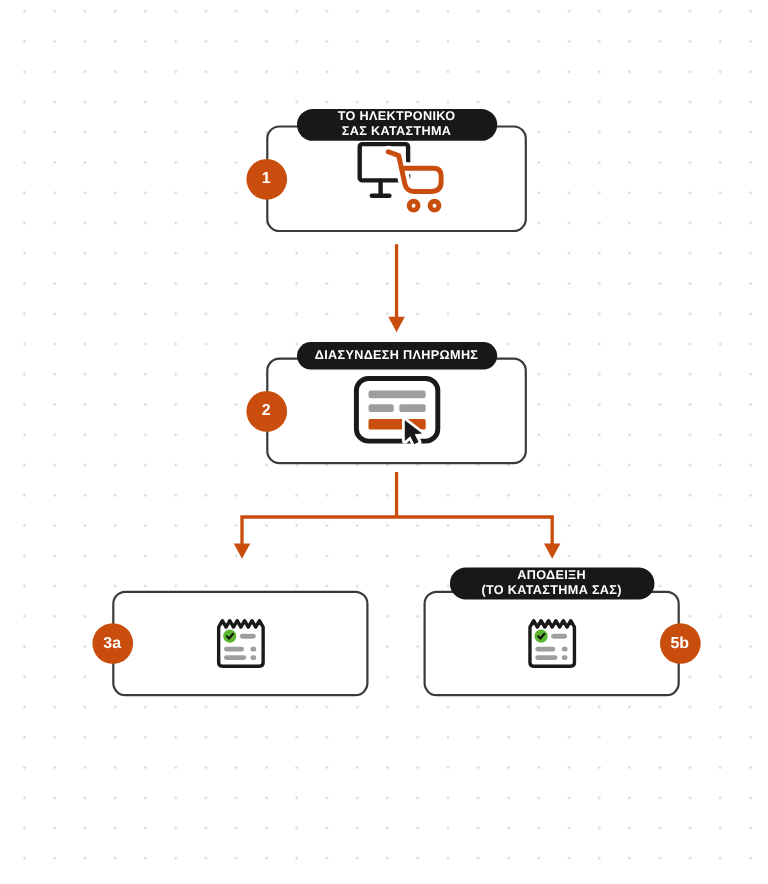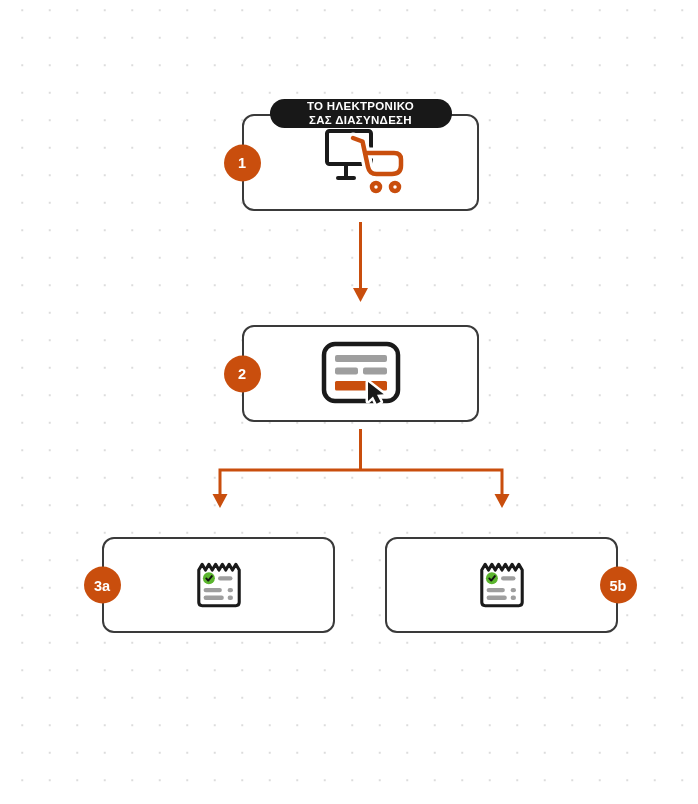--- a/index.html
+++ b/index.html
@@ -119,38 +119,42 @@
         <circle cx="82" cy="61" r="8.5" fill="#ffffff"></circle>
         <g stroke="#c94e0d" stroke-width="4.5" fill="none" stroke-linecap="round" stroke-linejoin="round">
           <path d="M40 12 L49.5 15.5 L55 41 Q56.5 48 63.5 48 H79 Q88 48 88 39.5 V33.5 Q88 27 81 27 H52"></path>
           <circle cx="63" cy="61" r="4"></circle>
           <circle cx="82" cy="61" r="4"></circle>
         </g>
       </svg>
     </div>
     <div class="pill pill-2line">
       <span>ΤΟ ΗΛΕΚΤΡΟΝΙΚΟ</span>
-      <span>ΣΑΣ ΔΙΑΣΥΝΔΕΣΗ</span>
+      <span>ΣΑΣ ΚΑΤΑΣΤΗΜΑ</span>
     </div>
     <div class="badge badge-left">1</div>
   </div>
 
   <div class="node n2">
     <div class="box">
       <svg width="82" height="66" viewBox="0 0 82 66">
         <rect x="4" y="3" width="74" height="57" rx="11" fill="#ffffff" stroke="#1a1a1a" stroke-width="4.5"></rect>
         <rect x="15" y="14" width="52" height="7" rx="2" fill="#9e9e9e"></rect>
         <rect x="15" y="26.5" width="23" height="7" rx="2" fill="#9e9e9e"></rect>
         <rect x="43" y="26.5" width="24" height="7" rx="2" fill="#9e9e9e"></rect>
         <rect x="15" y="40" width="52" height="9.5" rx="1.5" fill="#c94e0d"></rect>
         <g transform="translate(48,41)">
           <polygon points="0,0 0,19 5,14.5 8.6,21.8 12.6,19.8 9,12.8 15.8,12.2" fill="#ffffff" stroke="#ffffff" stroke-width="5" stroke-linejoin="round"></polygon>
           <polygon points="0,0 0,19 5,14.5 8.6,21.8 12.6,19.8 9,12.8 15.8,12.2" fill="#1a1a1a"></polygon>
         </g>
       </svg>
+    </div>
+    <div class="pill pill-1line">
+      <span>ΔΙΑΣΥΝΔΕΣΗ ΠΛΗΡΩΜΗΣ</span>
+
     </div>
     <div class="badge badge-left">2</div>
   </div>
 
   <div class="node n3a">
     <div class="box">
       <svg width="54" height="52" viewBox="0 0 56 54">
         <path d="M7 11.5 L10.5 5.5 L14 11.5 L17.5 5.5 L21 11.5 L24.5 5.5 L28 11.5 L31.5 5.5 L35 11.5 L38.5 5.5 L42 11.5 L45.5 5.5 L49 11.5 V45 Q49 48.5 45.5 48.5 H10.5 Q7 48.5 7 45 Z" fill="#ffffff" stroke="#1a1a1a" stroke-width="3.2" stroke-linejoin="round"></path>
         <circle cx="17.5" cy="20" r="6.2" fill="#5bb52e"></circle>
         <path d="M14.8 20.2 l2 2.2 l3.8 -4.6" stroke="#111111" stroke-width="2" fill="none" stroke-linecap="round" stroke-linejoin="round"></path>
@@ -170,16 +174,20 @@
         <path d="M7 11.5 L10.5 5.5 L14 11.5 L17.5 5.5 L21 11.5 L24.5 5.5 L28 11.5 L31.5 5.5 L35 11.5 L38.5 5.5 L42 11.5 L45.5 5.5 L49 11.5 V45 Q49 48.5 45.5 48.5 H10.5 Q7 48.5 7 45 Z" fill="#ffffff" stroke="#1a1a1a" stroke-width="3.2" stroke-linejoin="round"></path>
         <circle cx="17.5" cy="20" r="6.2" fill="#5bb52e"></circle>
         <path d="M14.8 20.2 l2 2.2 l3.8 -4.6" stroke="#111111" stroke-width="2" fill="none" stroke-linecap="round" stroke-linejoin="round"></path>
         <rect x="27" y="17.8" width="15" height="4.6" rx="2.3" fill="#9e9e9e"></rect>
         <rect x="12" y="30" width="19" height="4.6" rx="2.3" fill="#9e9e9e"></rect>
         <rect x="37" y="30" width="5.5" height="4.6" rx="2.2" fill="#9e9e9e"></rect>
         <rect x="12" y="38" width="21" height="4.6" rx="2.3" fill="#9e9e9e"></rect>
         <rect x="37" y="38" width="5.5" height="4.6" rx="2.2" fill="#9e9e9e"></rect>
       </svg>
     </div>
+    <div class="pill pill-2line">
+      <span>ΑΠΟΔΕΙΞΗ</span>
+      <span>(ΤΟ ΚΑΤΑΣΤΗΜΑ ΣΑΣ)</span>
+    </div>
     <div class="badge badge-right">5b</div>
   </div>
 
 </div>
 
 </body></html>

